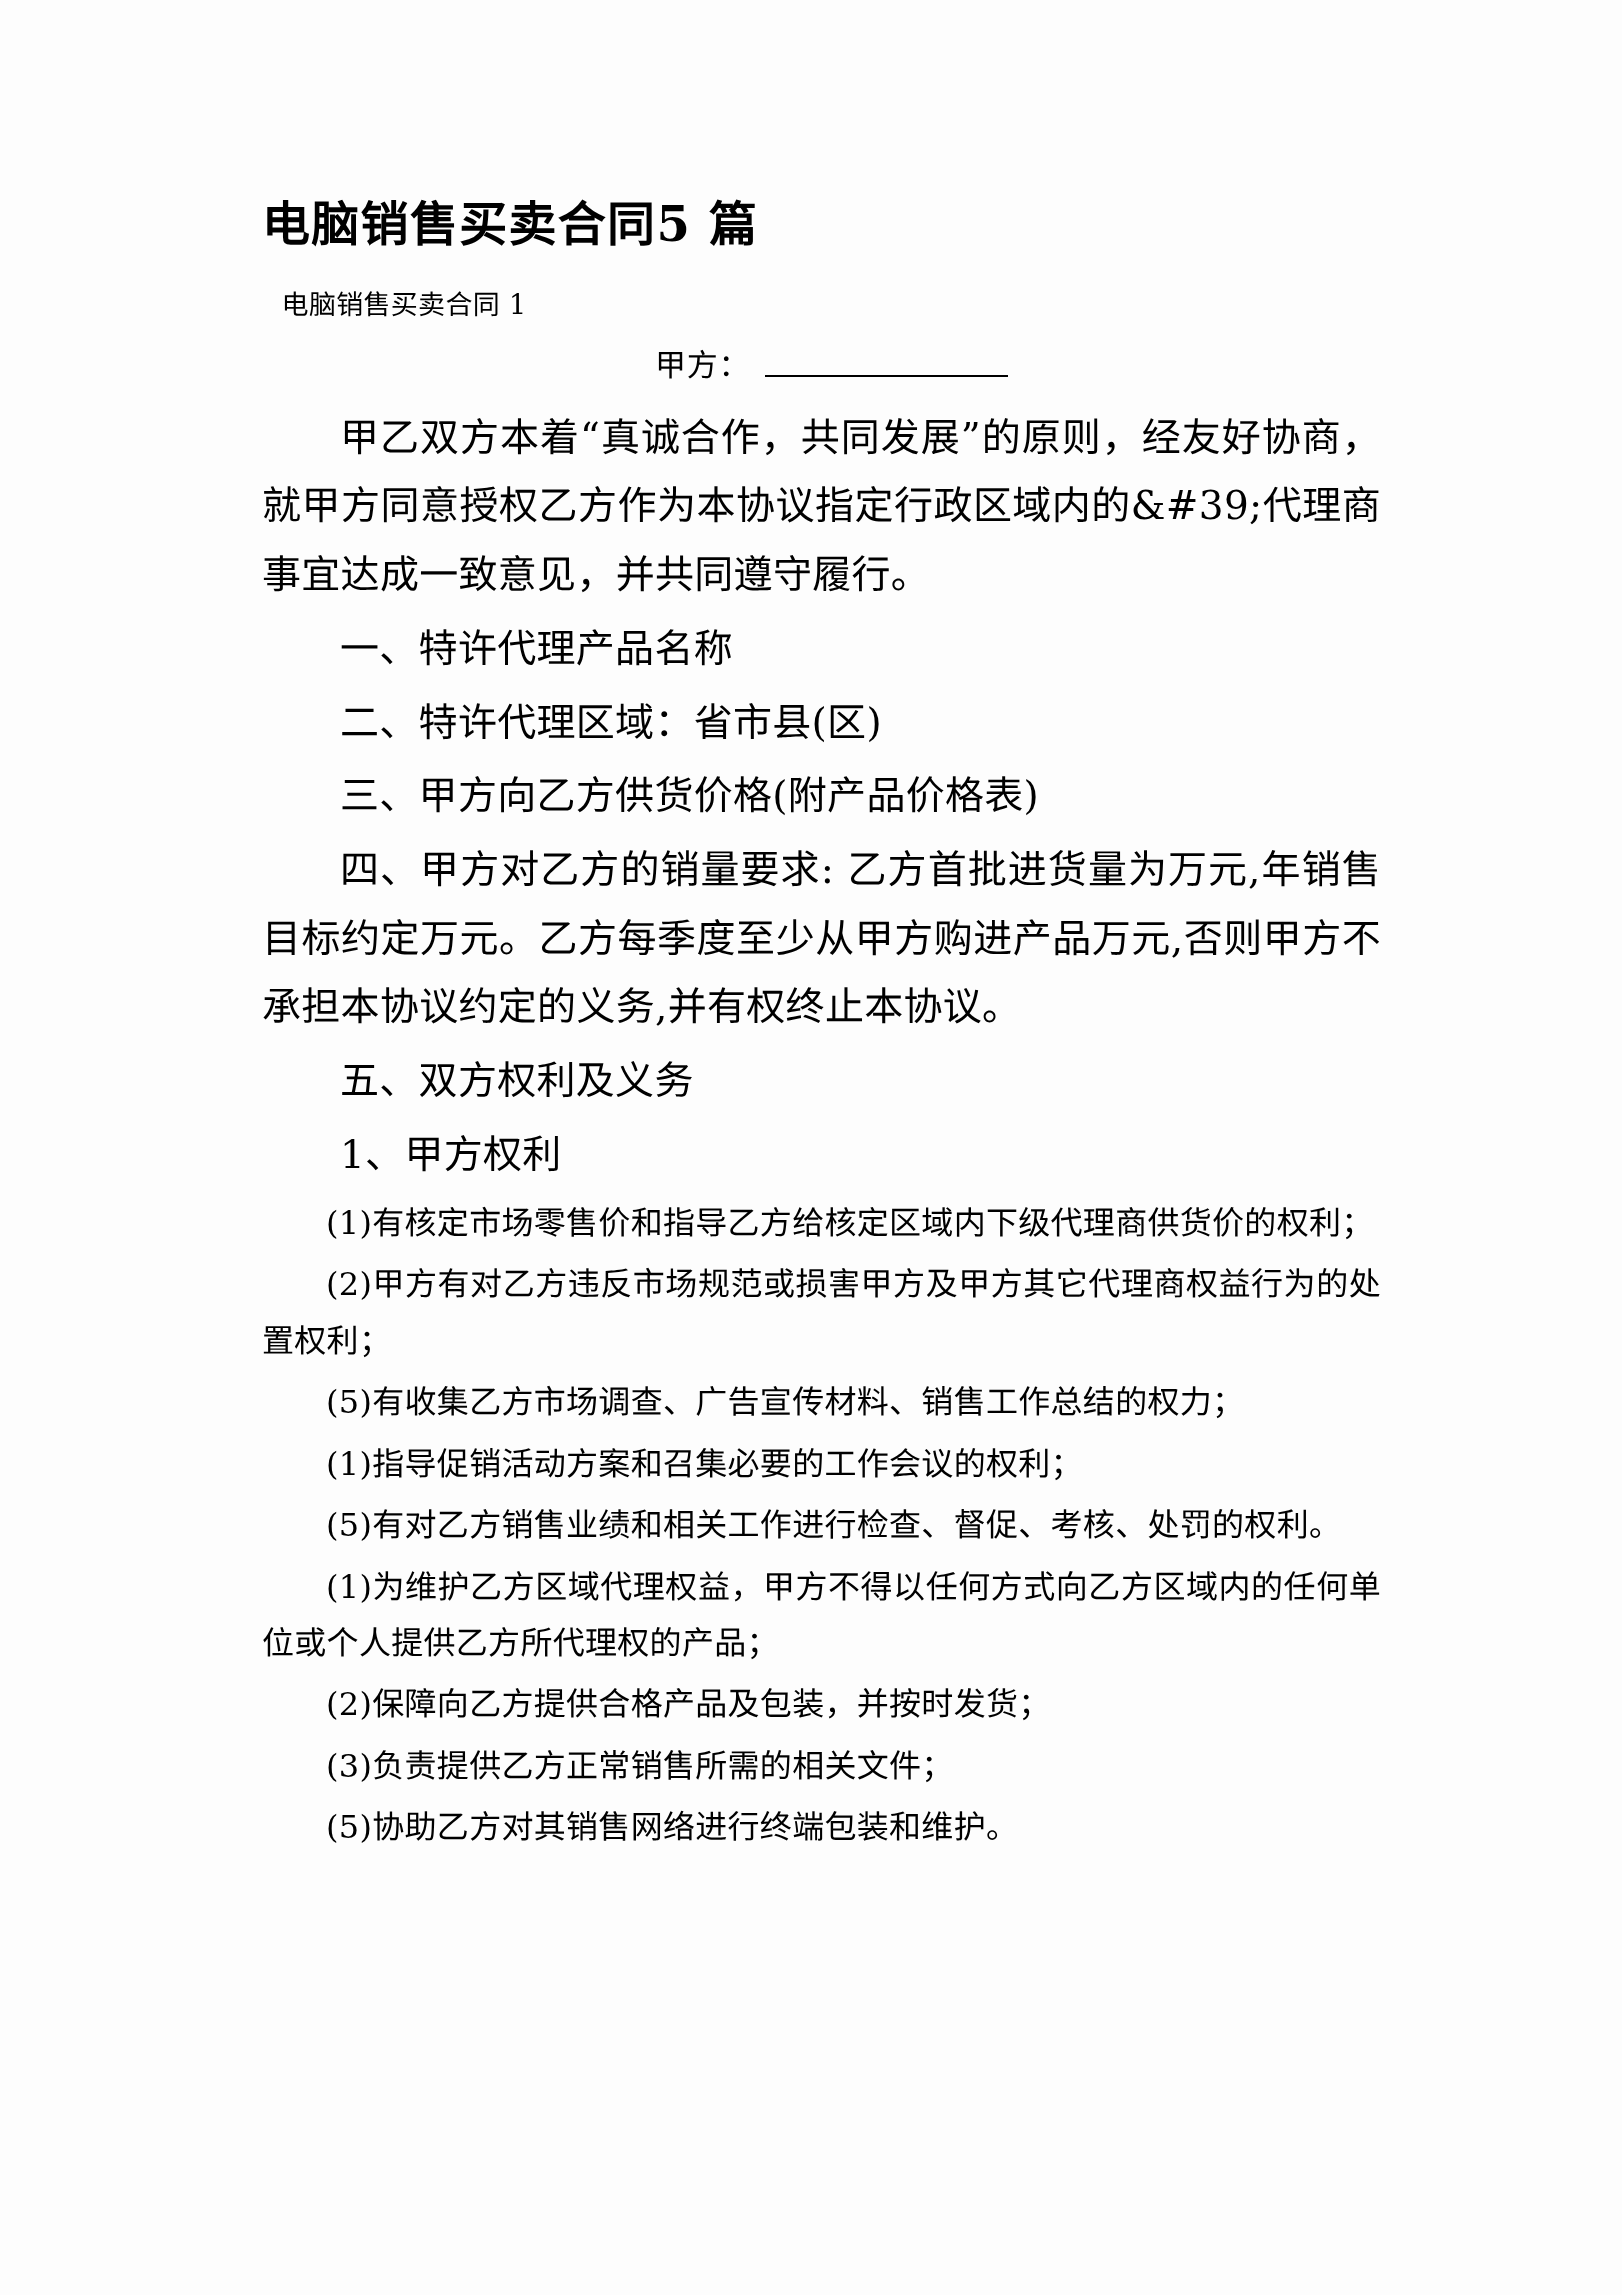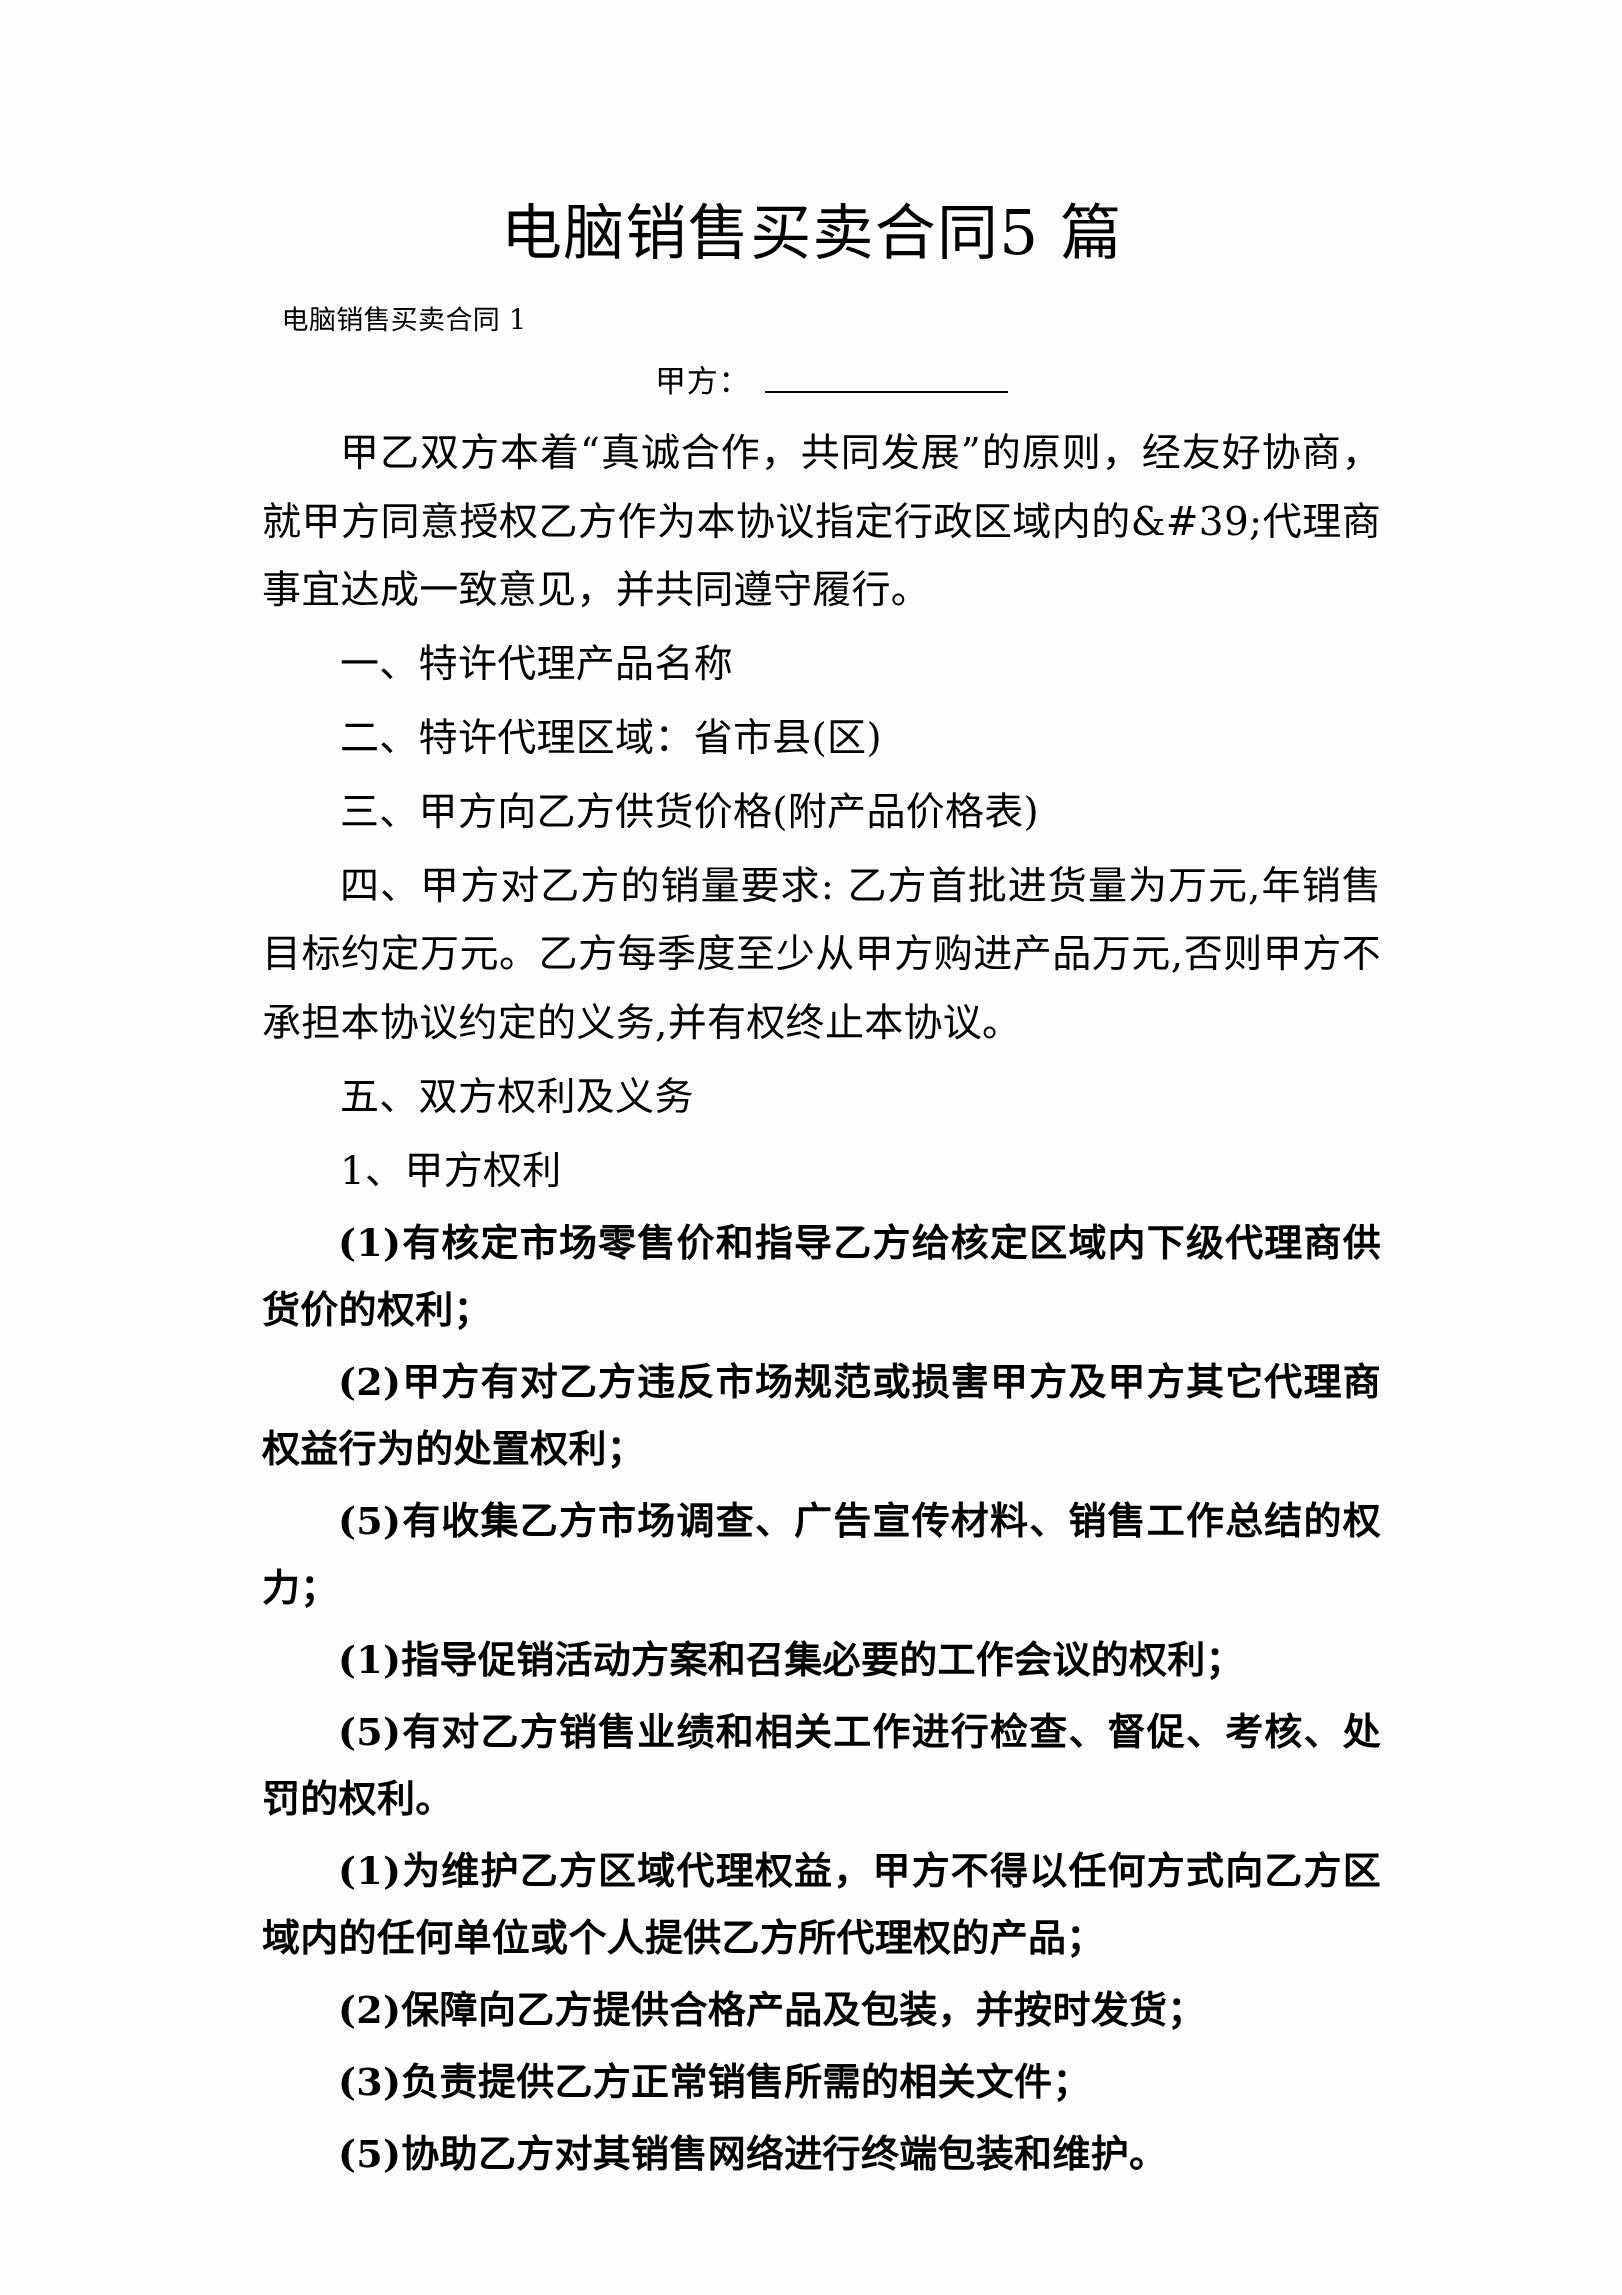--- a/index.html
+++ b/index.html
@@ -17,23 +17,23 @@
   }
   .page {
     position: relative;
     box-sizing: border-box;
     width: 1623px;
     height: 2295px;
     background: #fdfdfd;
     padding: 196px 242px 0 262px;
   }
   .doc-title {
-    font-size: 61px;
-    font-weight: normal;
-    text-align: center;
+    font-size: 48px;
+    font-weight: bold;
+    text-align: left;
     letter-spacing: 1.3px;
     line-height: 1.2;
     margin: 0 0 30px 0;
     padding-right: 19.6px;
   }
   .subheading {
     font-size: 27px;
     line-height: 1.55;
     margin: 0 0 19.6px 0;
     padding-left: 19.6px;
@@ -66,29 +66,28 @@
     font-size: 39px;
     line-height: 1.76;
     margin: 0 0 5.2px 0;
     text-align: justify;
     text-justify: inter-character;
     text-indent: 2em;
     letter-spacing: 0.3px;
     word-break: break-all;
   }
   p.item {
-    font-size: 38px;
+    font-size: 32px;
     line-height: 1.76;
     margin: 0 0 5.2px 0;
     text-align: justify;
     text-justify: inter-character;
     text-indent: 2em;
     letter-spacing: 0.3px;
     word-break: break-all;
-    font-weight: bold;
   }
 </style>
 </head>
 <body>
 
 <div class="page">
 
   <h1 class="doc-title">电脑销售买卖合同5 篇</h1>
 
   <div class="subheading">电脑销售买卖合同 1</div>

